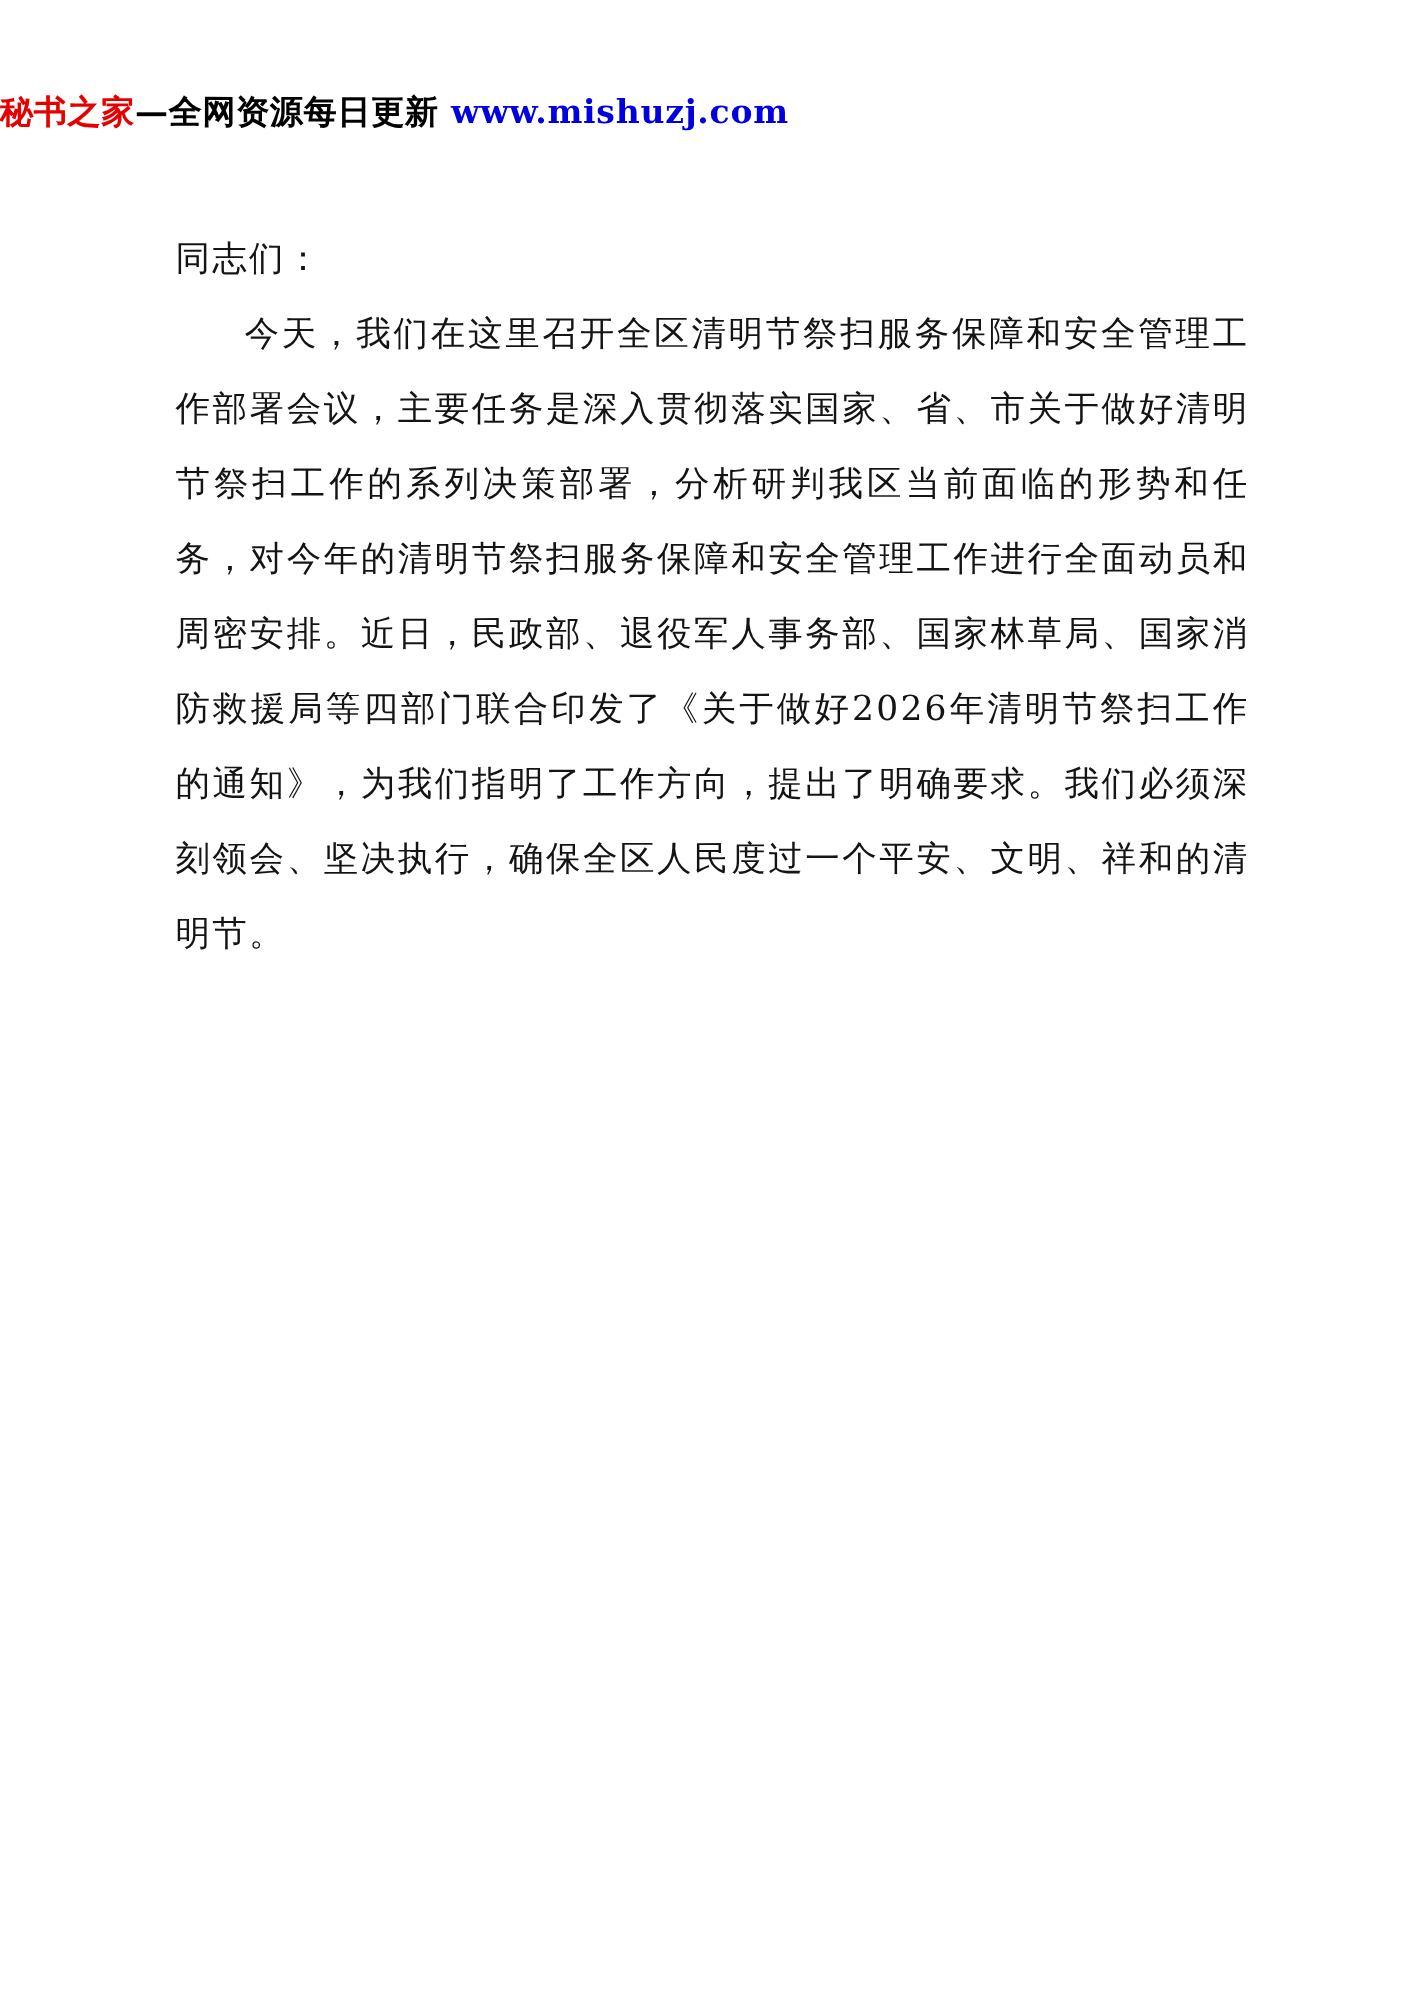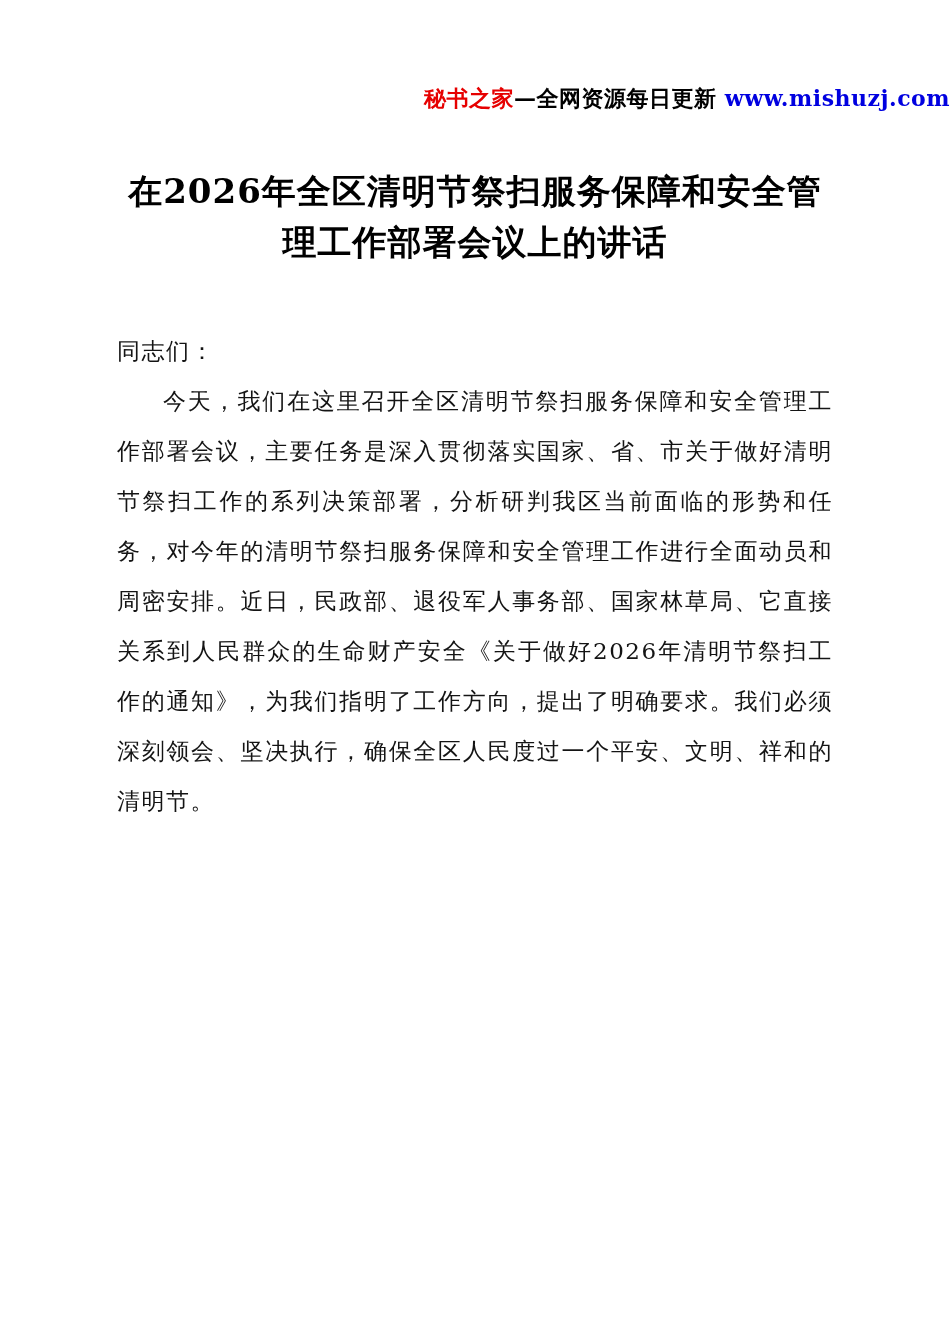--- a/index.html
+++ b/index.html
@@ -15,22 +15,22 @@
     color: #1a1a1a;
   }
   .page {
     position: relative;
     width: 950px;
     height: 1344px;
     background: #ffffff;
     overflow: hidden;
   }
   .doc-header {
-    padding-top: 84px;
-    text-align: right;
+    padding-top: 60px;
+    text-align: left;
     font-size: 22px;
     font-weight: bold;
     letter-spacing: 0.5px;
     color: #000000;
     white-space: nowrap;
   }
   .doc-header .brand { color: #e60000; }
   .doc-header .tagline { color: #000000; }
   .doc-header .url { color: #0000e0; }
   .doc-title {
@@ -60,20 +60,19 @@
     text-indent: 2em;
   }
 </style>
 </head>
 <body>
 
 <div class="page">
 
   <div class="doc-header"><span class="brand">秘书之家</span><span class="tagline">—全网资源每日更新 </span><span class="url">www.mishuzj.com</span></div>
 
-  <h1 class="doc-title">在2026年全区清明节祭扫服务保障和安全管理工作部署会议上的讲话</h1>
 
   <div class="body-text">
     <p>同志们：</p>
-    <p class="indent">今天，我们在这里召开全区清明节祭扫服务保障和安全管理工作部署会议，主要任务是深入贯彻落实国家、省、市关于做好清明节祭扫工作的系列决策部署，分析研判我区当前面临的形势和任务，对今年的清明节祭扫服务保障和安全管理工作进行全面动员和周密安排。近日，民政部、退役军人事务部、国家林草局、它直接关系到人民群众的生命财产安全《关于做好2026年清明节祭扫工作的通知》，为我们指明了工作方向，提出了明确要求。我们必须深刻领会、坚决执行，确保全区人民度过一个平安、文明、祥和的清明节。</p>
+    <p class="indent">今天，我们在这里召开全区清明节祭扫服务保障和安全管理工作部署会议，主要任务是深入贯彻落实国家、省、市关于做好清明节祭扫工作的系列决策部署，分析研判我区当前面临的形势和任务，对今年的清明节祭扫服务保障和安全管理工作进行全面动员和周密安排。近日，民政部、退役军人事务部、国家林草局、国家消防救援局等四部门联合印发了《关于做好2026年清明节祭扫工作的通知》，为我们指明了工作方向，提出了明确要求。我们必须深刻领会、坚决执行，确保全区人民度过一个平安、文明、祥和的清明节。</p>
   </div>
 
 </div>
 
 </body></html>

